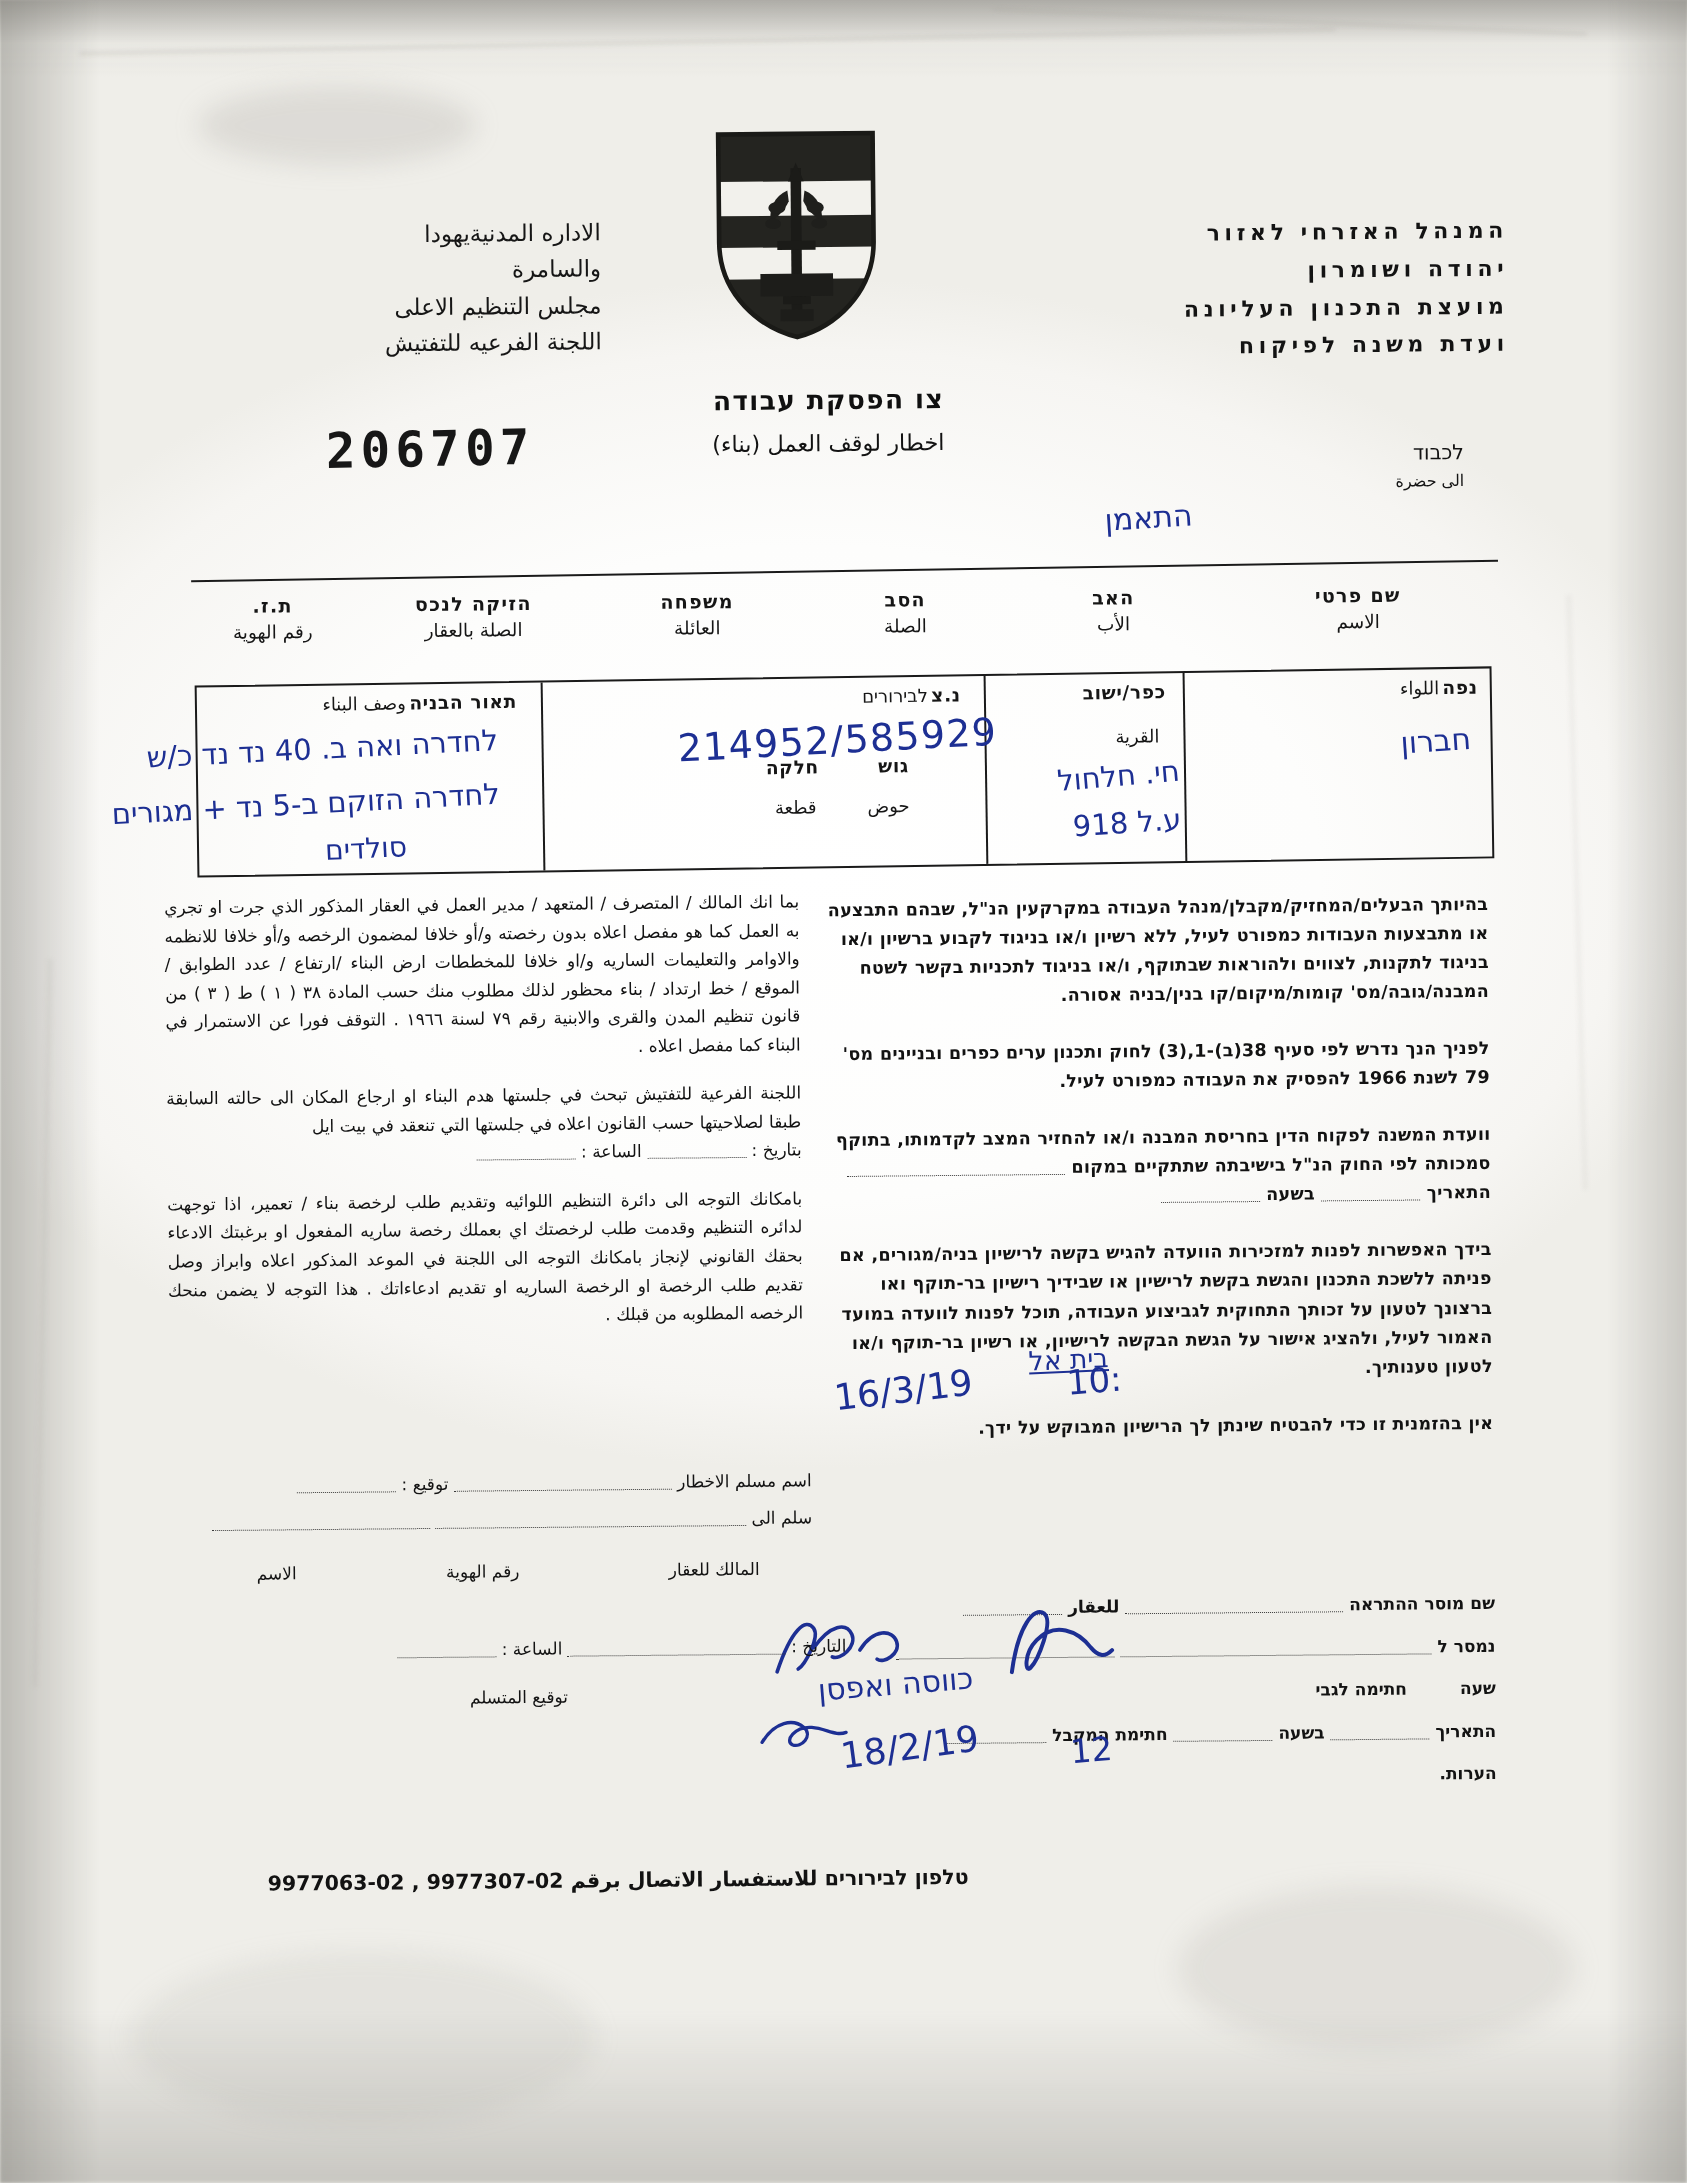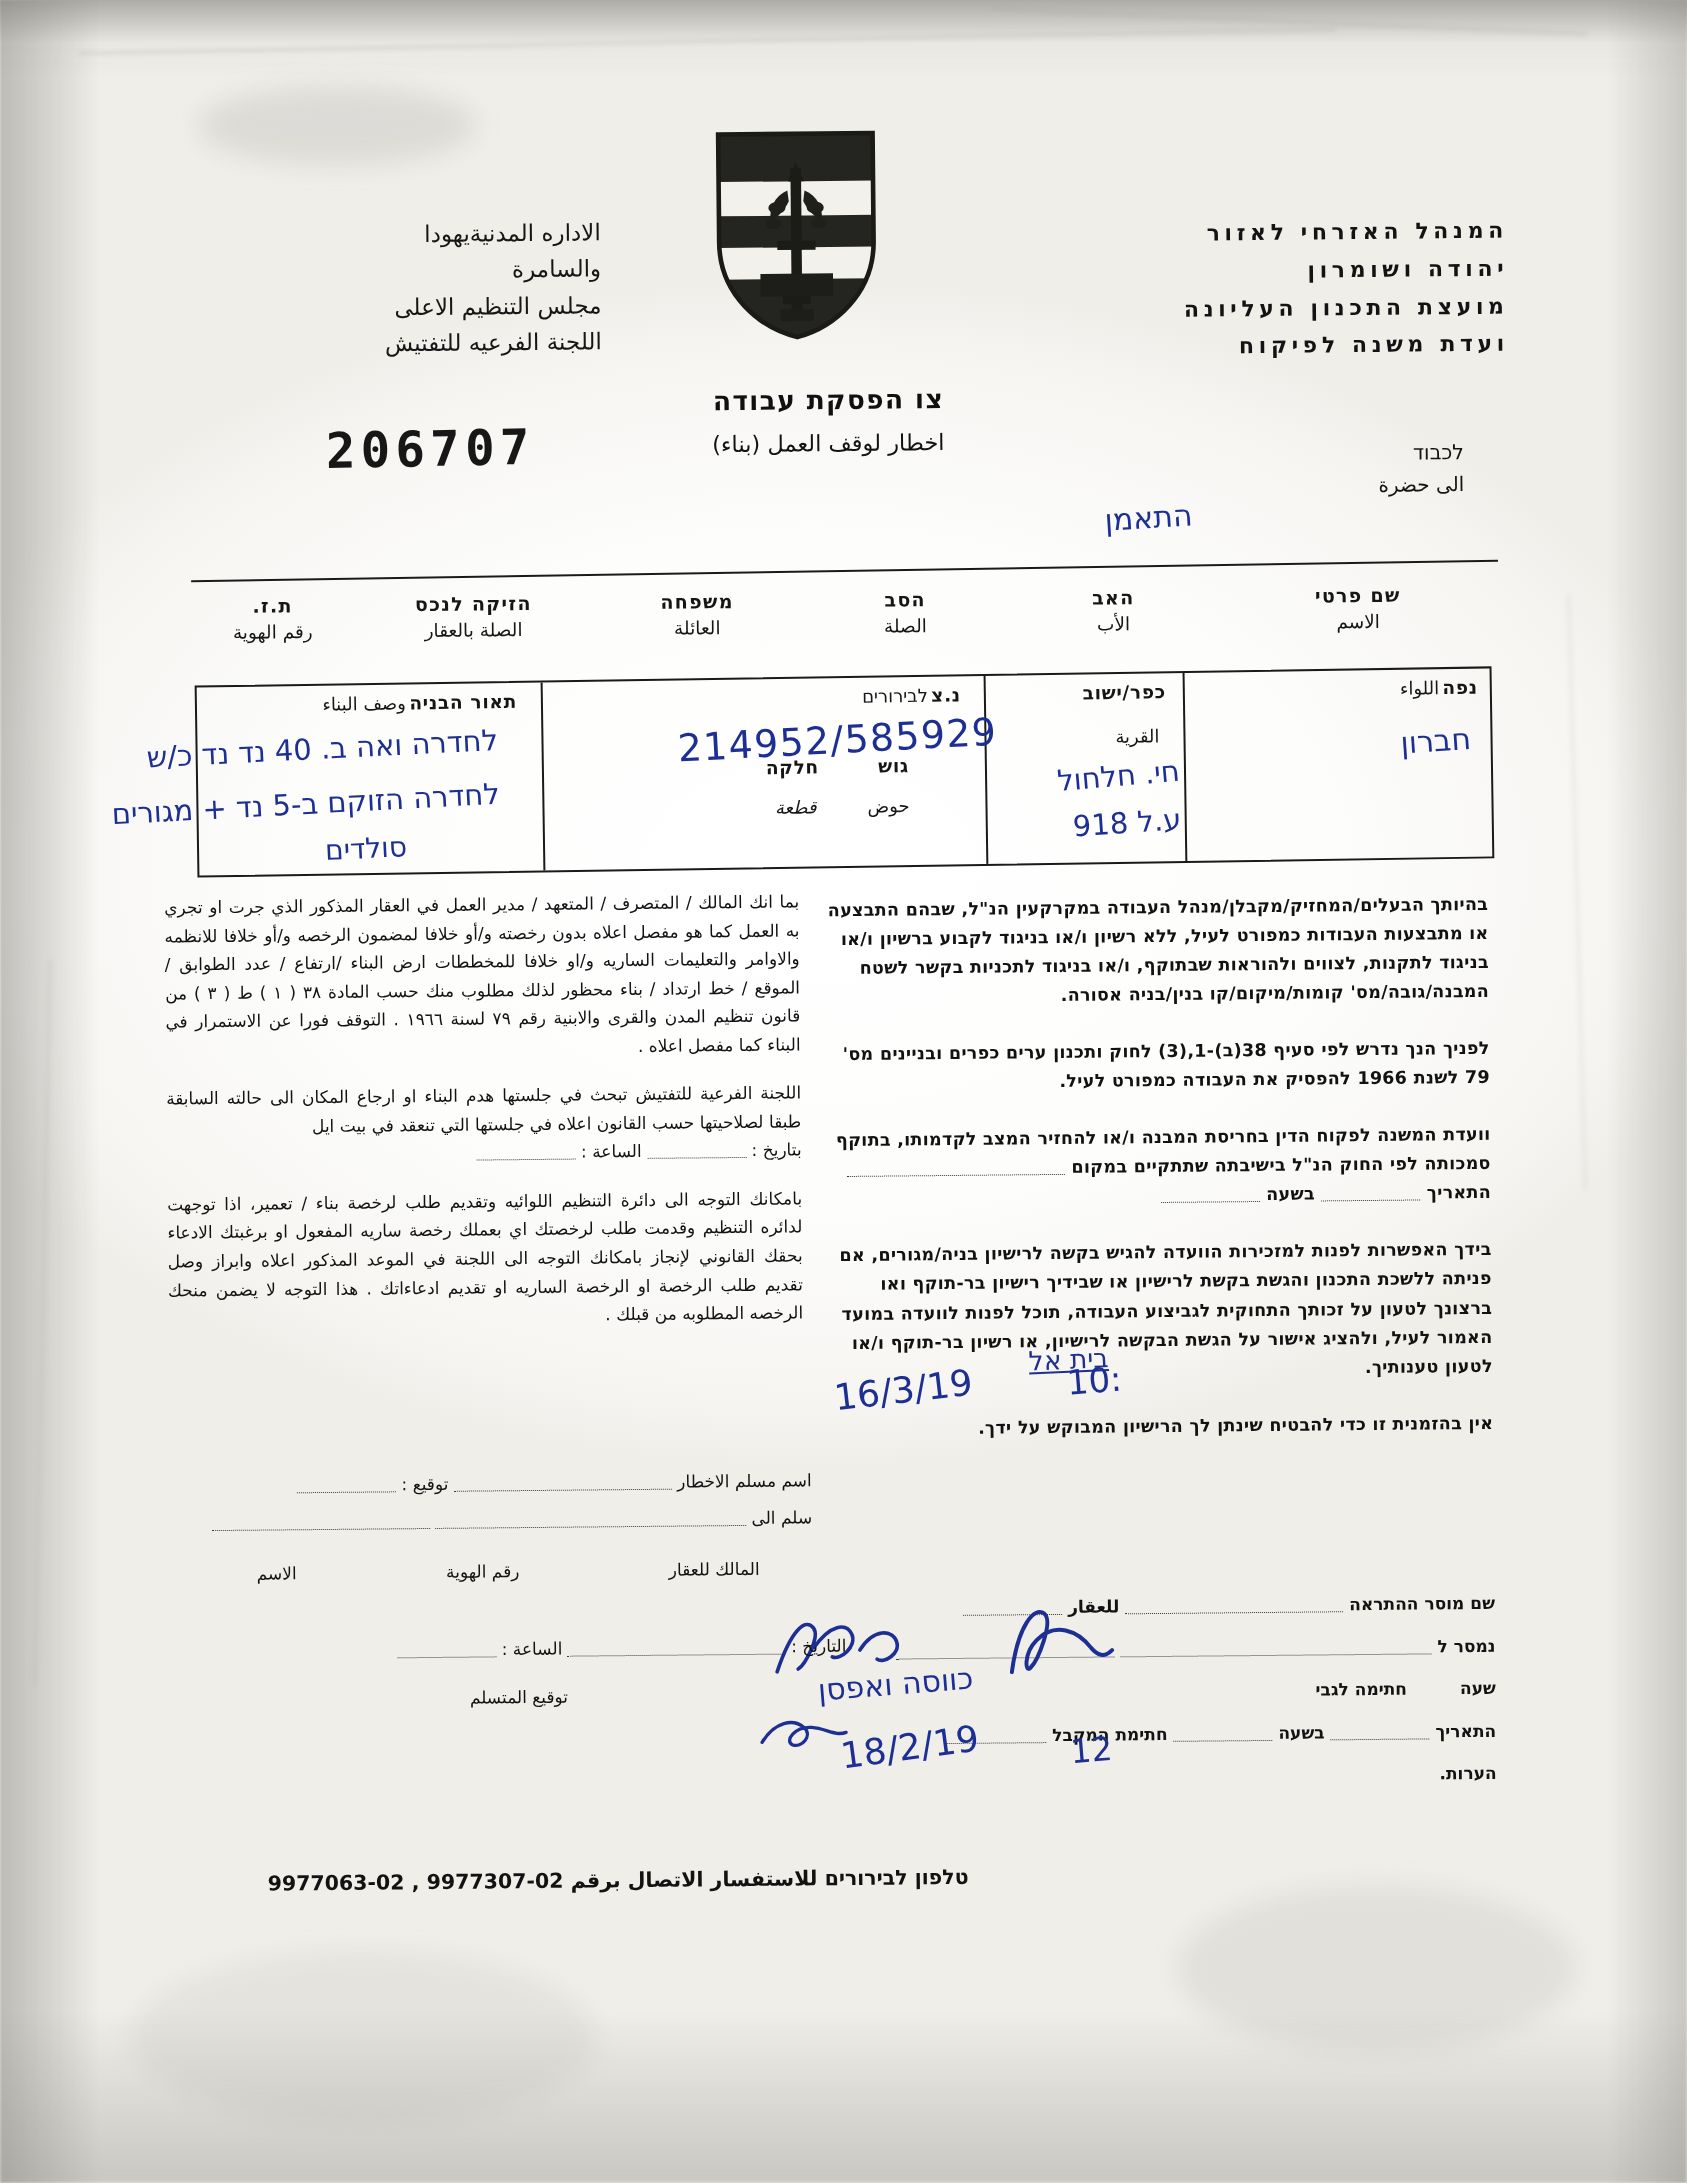--- a/index.html
+++ b/index.html
@@ -99,21 +99,21 @@
     font-weight:bold;font-size:49px;letter-spacing:5.3px;
     color:#171717;
     transform:rotate(-0.6deg);
   }
   .lekavod{
     position:absolute;right:218px;top:443px;
     direction:rtl;text-align:right;
     font-family:"DejaVu Sans", sans-serif;
     font-size:20.5px;line-height:1.55;color:#141414;
   }
-  .lekavod .ar{font-size:20px;}
+  .lekavod .ar{font-size:16px;}
   .hw-addressee{
     position:absolute;right:490px;top:503px;
     font-family:"DejaVu Sans", sans-serif;
     font-size:30px;color:#1d2f93;
     transform:rotate(-3deg);
     direction:rtl;
   }
 
   
   .tbl-rule{
@@ -158,21 +158,21 @@
   }
   .cell-lbl .he{font-weight:bold;font-size:18.5px;letter-spacing:0.7px;}
   .cell-lbl .ar{font-size:18px;}
 
   .lbl-nafa{right:12px;top:8px;}
   .lbl-kfar{right:324px;top:8px;}
   .lbl-gush{right:529px;top:8px;}
   .lbl-gush2{right:582px;top:78px;}
   .lbl-helka{right:672px;top:78px;}
   .lbl-hoz{right:582px;top:118px;}
-  .lbl-kita{right:675px;top:118px;font-style:italic;}
+  .lbl-kita{right:675px;top:118px;}
   .lbl-teur{right:973px;top:8px;}
 
   .hand{
     position:absolute;
     font-family:"DejaVu Sans", sans-serif;
     color:#1d2f93;direction:rtl;white-space:nowrap;
   }
   .hw-nafa{right:20px;top:54px;font-size:30px;transform:rotate(-3deg);}
   .hw-kfar1{right:311px;top:54px;font-size:29px;transform:rotate(-4deg);}
   .hw-kfar2{right:311px;top:105px;font-size:29px;transform:rotate(-3deg);}

